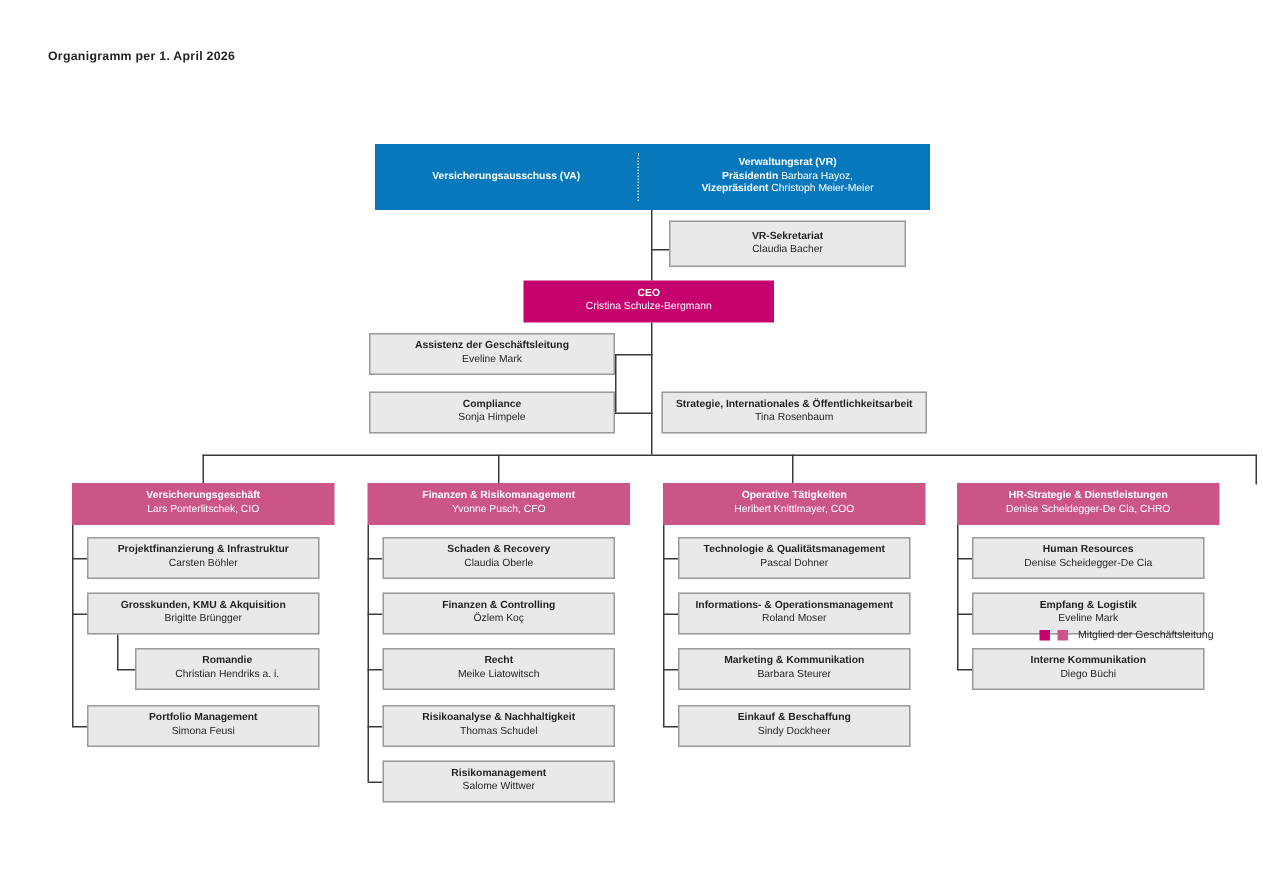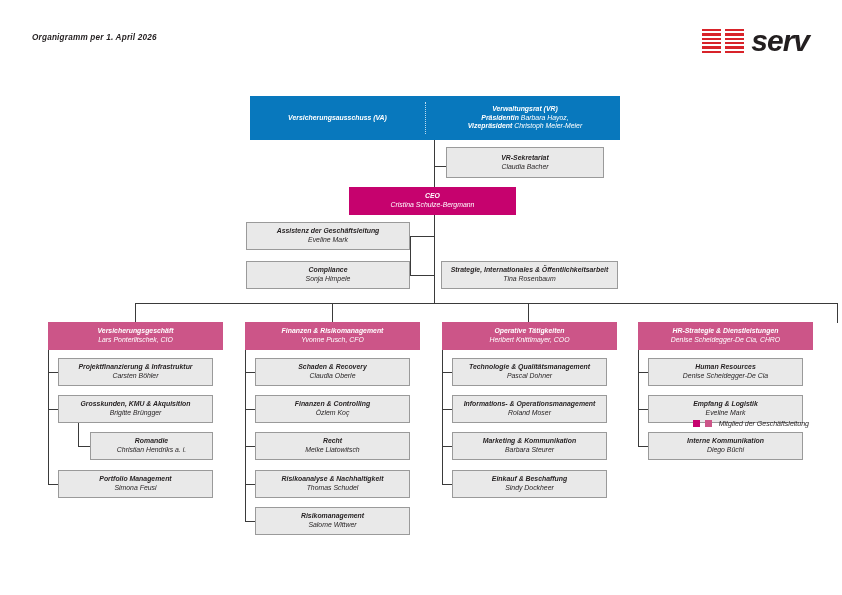--- a/index.html
+++ b/index.html
@@ -3,21 +3,21 @@
 <meta charset="utf-8">
 <style>
   html,body{margin:0;padding:0;}
   body{
     width:842px;height:595px;
     background:#ffffff;
     font-family:"Liberation Sans","DejaVu Sans",sans-serif;
     color:#231f20;
     overflow:hidden;
   }
-  #page{position:relative;width:842px;height:463px;font-style:italic;}
+  #page{position:relative;width:842px;height:463px;}
 
   
   .doc-title{
     position:absolute;left:32px;top:33px;
     font-size:8.2px;font-weight:700;letter-spacing:.2px;color:#231f20;
   }
   .logo{position:absolute;right:33px;top:26px;display:flex;align-items:center;gap:7px;}
   .logo-mark{display:flex;gap:4px;}
   .logo-bars{width:19px;height:24px;display:flex;flex-direction:column;justify-content:space-between;}
   .logo-bars i{display:block;height:2.2px;background:#d8232a;}
@@ -57,41 +57,20 @@
   .legend .sw.light{background:#cc5588;}
   .legend .lbl{font-size:7px;color:#231f20;margin-left:2px;}
 </style>
 </head>
 <body>
 
 <div id="page">
 
   <div class="doc-title">Organigramm per 1. April 2026</div>
 
-  <div class="logo">
-    <div class="logo-mark">
-      <span class="logo-bars">
-        <i></i>
-          <i></i>
-          <i></i>
-          <i></i>
-          <i></i>
-          <i></i>
-      </span>
-      <span class="logo-bars">
-        <i></i>
-          <i></i>
-          <i></i>
-          <i></i>
-          <i></i>
-          <i></i>
-      </span>
-    </div>
-    <div class="logo-word">serv</div>
-  </div>
 
   <div class="box blue" style="left:250px;top:96px;width:370px;height:44px;"></div>
 
   <div class="box blue" style="left:250px;top:96px;width:175px;height:44px;background:transparent;">
     <span class="t1">Versicherungsausschuss (VA)</span>
   </div>
 
   <div class="blue-sep" style="left:425px;top:102px;height:32px;"></div>
 
   <div class="box blue" style="left:430px;top:96px;width:190px;height:44px;background:transparent;">

